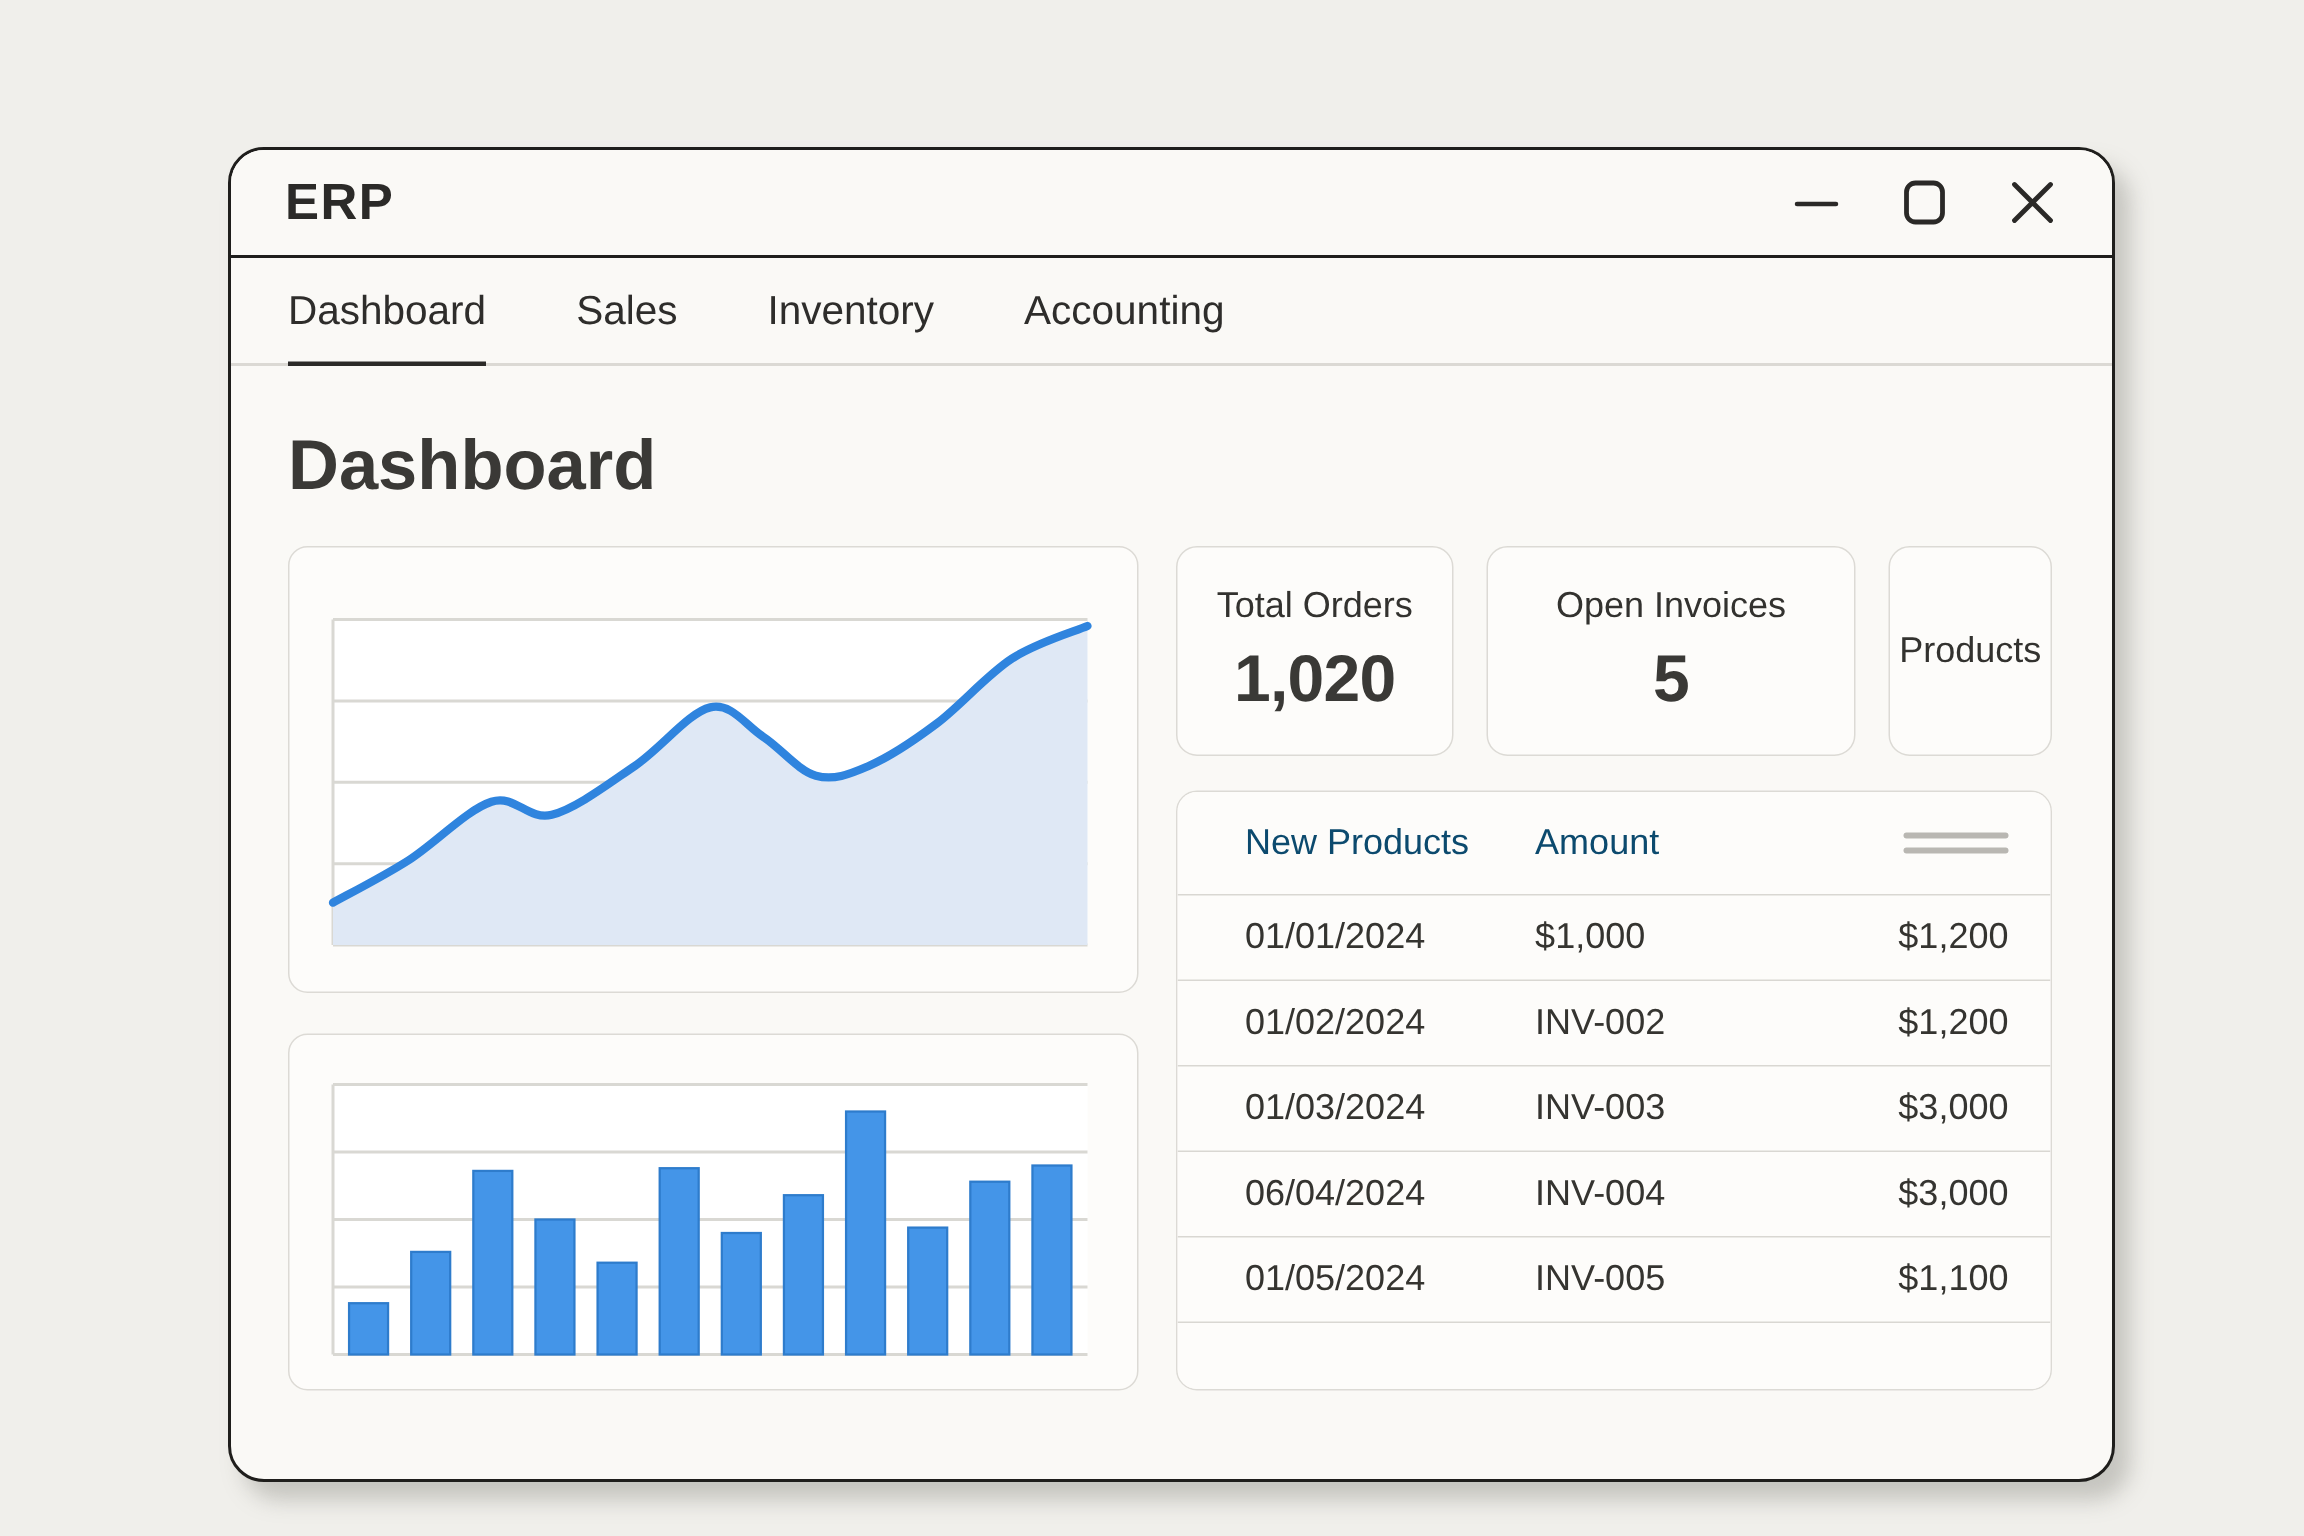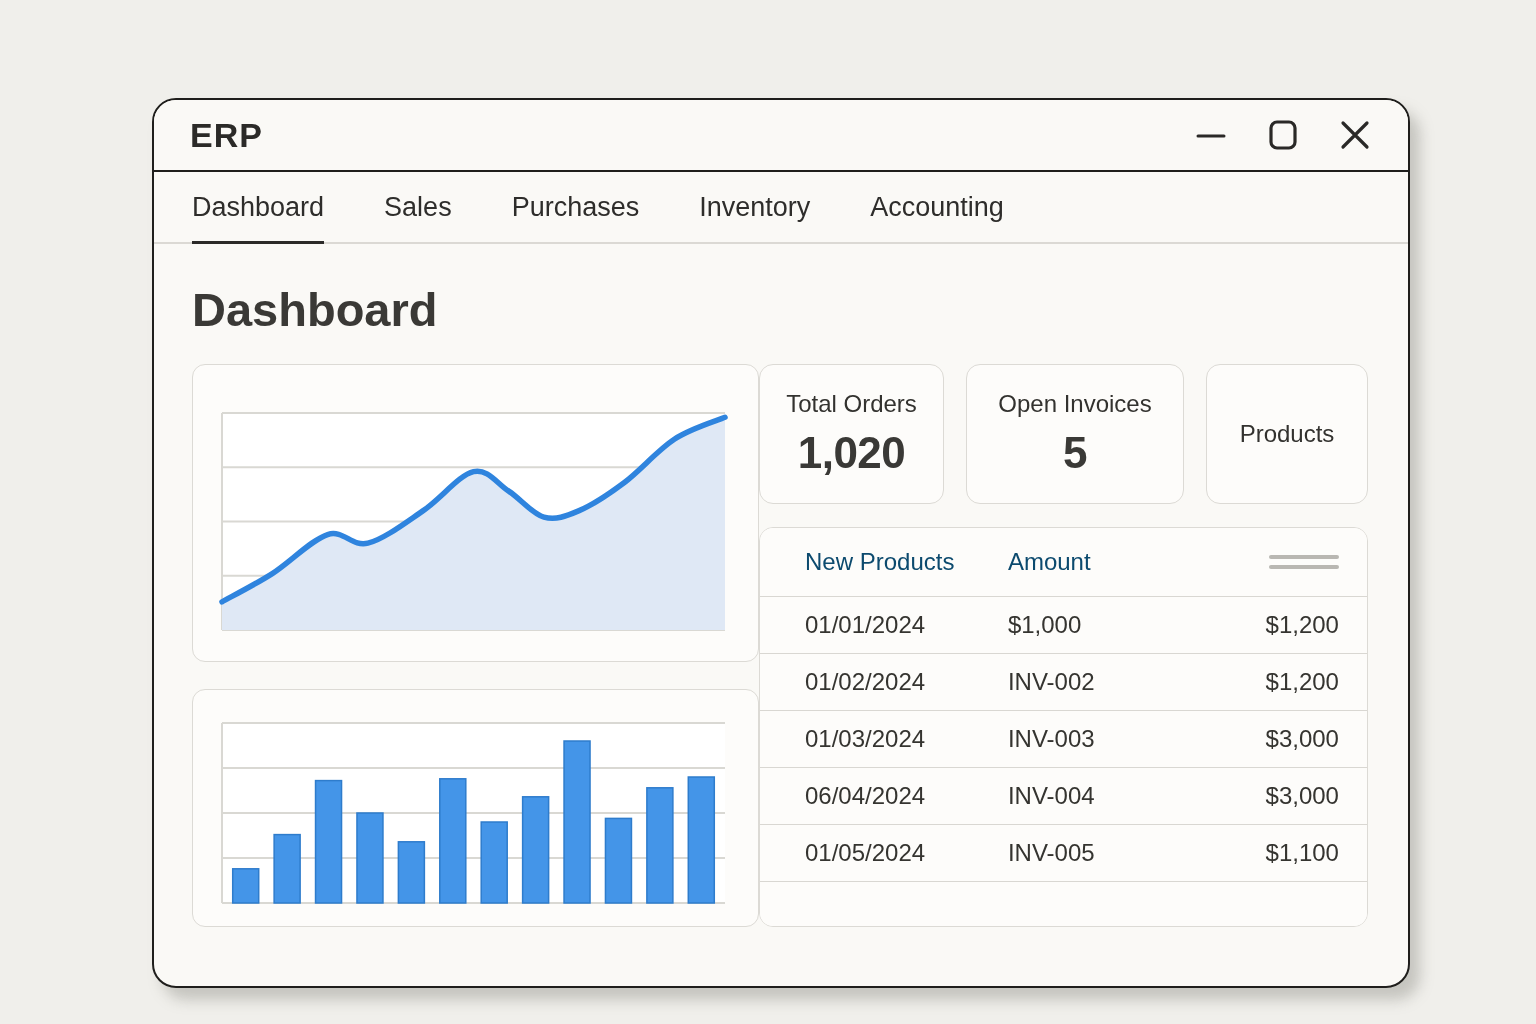--- a/index.html
+++ b/index.html
@@ -46,21 +46,21 @@
     height: 100%; display: flex; align-items: center;
     cursor: pointer; white-space: nowrap;
   }
   .tab.active::after {
     content: ""; position: absolute; left: 0; right: 0; bottom: -2px;
     height: 3.5px; background: #2b2a28;
   }
   
   .content { flex: 1; padding: 38px 40px 0 38px; }
   .page-title { font-size: 47px; font-weight: bold; color: #3a3936; margin-bottom: 27px; }
-  .cols { display: flex; }
+  .cols { display: flex; gap: 25px; }
   .col-left { width: 567px; flex: 0 0 567px; display: flex; flex-direction: column; gap: 27px; }
   .col-right { flex: 1; display: flex; flex-direction: column; gap: 23px; }
   .card {
     background: #fdfcfa;
     border: 1.5px solid #dcdad5;
     border-radius: 13px;
   }
   .chart-card { position: relative; overflow: hidden; }
   .chart-card.line { height: 298px; }
   .chart-card.bar { height: 238px; }
@@ -119,21 +119,20 @@
         <svg width="32" height="32" viewBox="0 0 32 32">
             <path d="M4 4 L28 28 M28 4 L4 28" stroke="#2a2927" stroke-width="3.2" stroke-linecap="round"></path>
           </svg>
       </div>
     </div>
   </div>
 
   <div class="nav">
     <div class="tab active">Dashboard</div>
     <div class="tab">Sales</div>
-    <div class="tab">Purchases</div>
     <div class="tab">Inventory</div>
     <div class="tab">Accounting</div>
   </div>
 
   <div class="content">
     <div class="page-title">Dashboard</div>
 
     <div class="cols">
 
       <div class="col-left">
@@ -174,21 +173,21 @@
             </svg>
         </div>
       </div>
 
       <div class="col-right">
         <div class="kpi-row">
           <div class="card kpi" style="width:185px;">
             <div class="kpi-label">Total Orders</div>
             <div class="kpi-value">1,020</div>
           </div>
-          <div class="card kpi" style="width:218px;">
+          <div class="card kpi" style="width:246px;">
             <div class="kpi-label">Open Invoices</div>
             <div class="kpi-value">5</div>
           </div>
           <div class="card kpi" style="flex:1;">
             <div class="kpi-label">Products</div>
           </div>
         </div>
 
         <div class="card table-card">
           <div class="t-row t-head">

